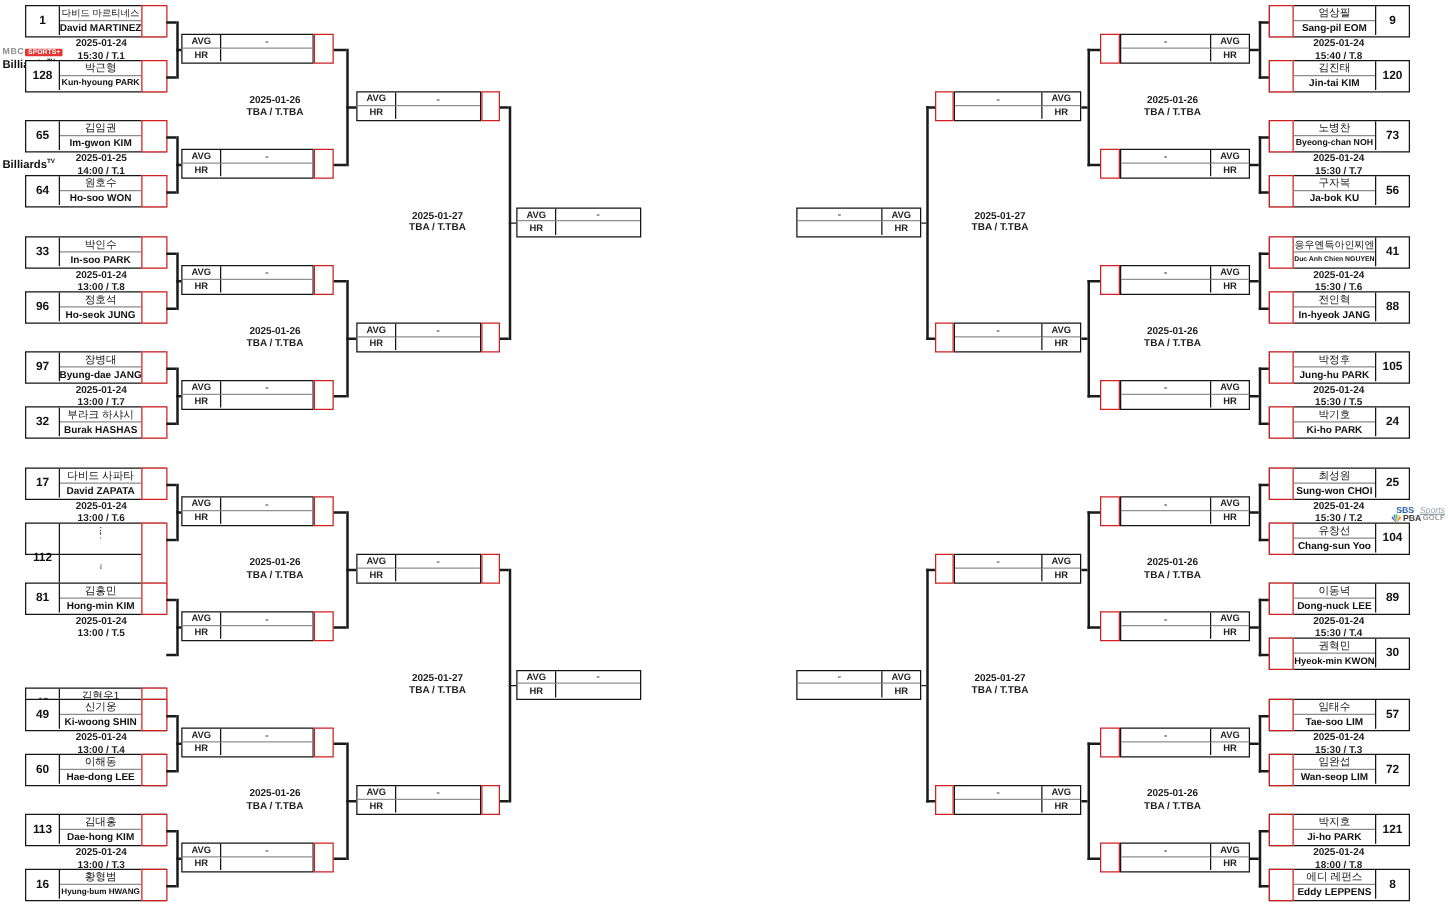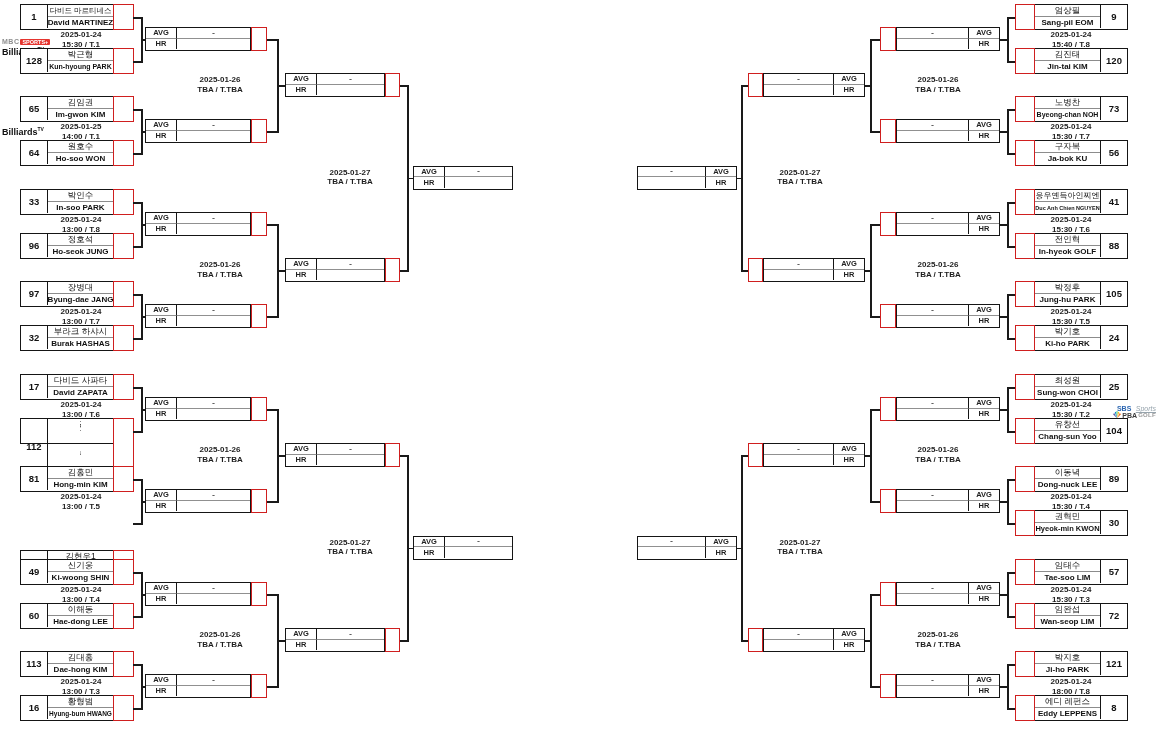--- a/index.html
+++ b/index.html
@@ -262,21 +262,21 @@
     <div class="nm">
       <div class="kr" style="font-size: 8px;">응우옌득아인찌엔</div>
       <div class="en" style="font-size: 5.5px;">Duc Anh Chien NGUYEN</div>
     </div>
     <div class="seed">41</div>
   </div>
     <div class="pbox R" style="left: 1015px; top: 233px;">
     <div class="marker"></div>
     <div class="nm">
       <div class="kr">전인혁</div>
-      <div class="en">In-hyeok GOLF</div>
+      <div class="en">In-hyeok JANG</div>
     </div>
     <div class="seed">88</div>
   </div>
     <div class="info" style="left: 1030px; top: 215px;">
     <div>2025-01-24</div>
     <div>15:30 / T.6</div>
   </div>
     <div class="num" style="left: 1017px; top: 218px; width: 16px;"></div>
     <div class="ln" style="left: 1007px; top: 202px; width: 8px; height: 1.5px;"></div>
     <div class="ln" style="left: 1007px; top: 246px; width: 8px; height: 1.5px;"></div>

